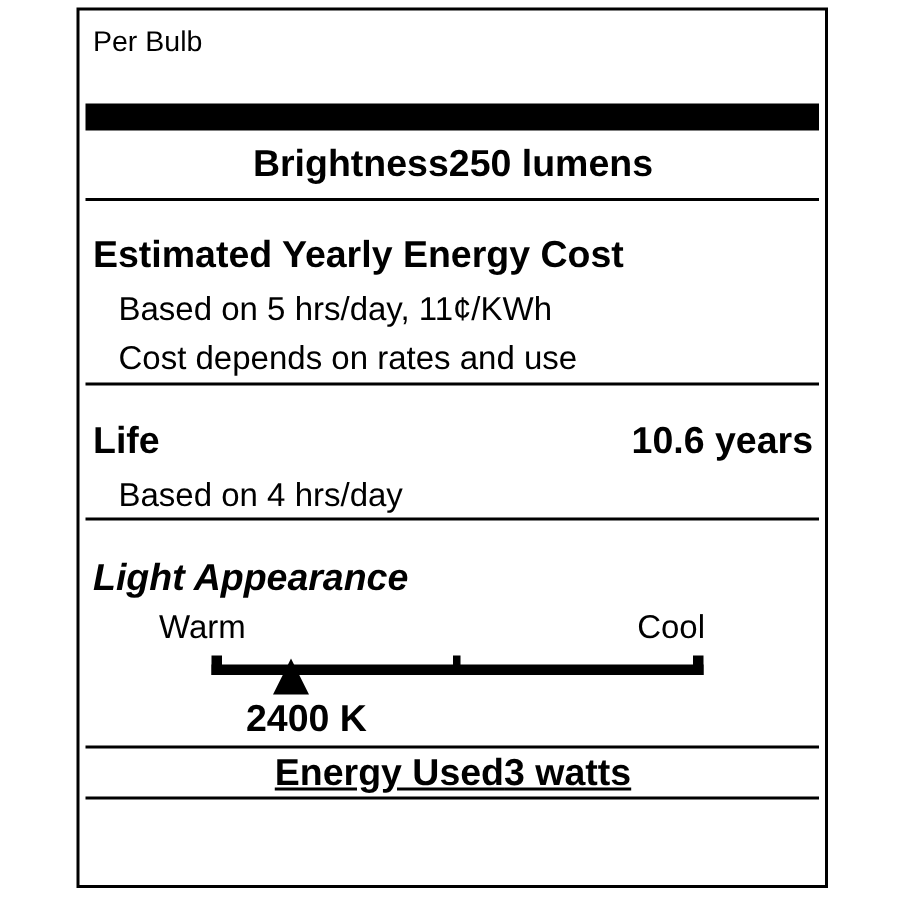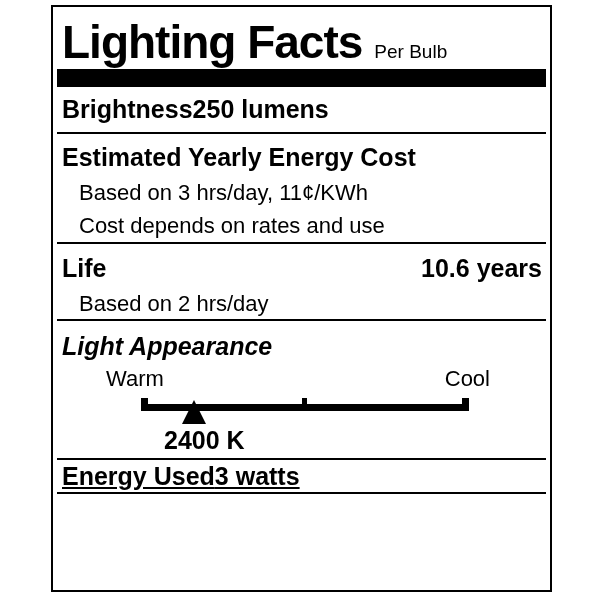--- a/index.html
+++ b/index.html
@@ -44,31 +44,31 @@
     line-height: 1;
   }
 
   .top-bar { height: 18px; margin: 0 4px; background: #000000; }
 
   .rule { height: 2px; margin: 0 4px; background: #000000; }
 
   .kv-row {
     box-sizing: border-box;
     display: flex;
-    justify-content: flex-start;
+    justify-content: center;
     align-items: center;
     padding: 0 8px 0 9px;
     font-weight: bold;
     font-size: 25px;
     white-space: nowrap;
   }
   .row-brightness { height: 45px; }
   .row-energy-used { height: 32px; text-decoration: underline; }
 
-  .section { box-sizing: border-box; padding: 4px 8px 0 9px; }
+  .section { box-sizing: border-box; padding: 17px 8px 0 9px; }
   .section-head {
     display: flex;
     justify-content: space-between;
     align-items: center;
     font-weight: bold;
     font-size: 25px;
     white-space: nowrap;
   }
   .sec-ec .section-head { height: 38px; }
   .sec-life .section-head { height: 40px; }
@@ -76,21 +76,21 @@
   .note {
     font-size: 22px;
     line-height: 33px;
     padding-left: 17px;
     white-space: nowrap;
   }
   .sec-life .note { line-height: 31px; }
 
   .warm-cool {
     height: 24px;
-    margin: 0 52px 0 44px;
+    margin: 0 72px 0 44px;
     display: flex;
     justify-content: space-between;
     align-items: center;
     font-size: 22px;
     font-weight: normal;
   }
 
   .scale {
     position: relative;
     height: 24px;
@@ -120,49 +120,48 @@
     white-space: nowrap;
   }
 </style>
 </head>
 <body>
 
 <div class="stage">
   <div class="facts-box">
 
     <div class="title-row">
-      <span class="title">Lighting Facts</span>
       <span class="subtitle">Per Bulb</span>
     </div>
 
     <div class="top-bar"></div>
 
     <div class="kv-row row-brightness">
       <span>Brightness</span>
       <span>250 lumens</span>
     </div>
 
     <div class="rule"></div>
 
     <div class="section sec-ec">
       <div class="section-head">
         <span>Estimated Yearly Energy Cost</span>
       </div>
-      <div class="note">Based on 3 hrs/day, 11¢/KWh</div>
+      <div class="note">Based on 5 hrs/day, 11¢/KWh</div>
       <div class="note">Cost depends on rates and use</div>
     </div>
 
     <div class="rule"></div>
 
     <div class="section sec-life">
       <div class="section-head">
         <span>Life</span>
         <span>10.6 years</span>
       </div>
-      <div class="note">Based on 2 hrs/day</div>
+      <div class="note">Based on 4 hrs/day</div>
     </div>
 
     <div class="rule"></div>
 
     <div class="section sec-la">
       <div class="section-head">
         <span>Light Appearance</span>
       </div>
       <div class="warm-cool">
         <span>Warm</span>

